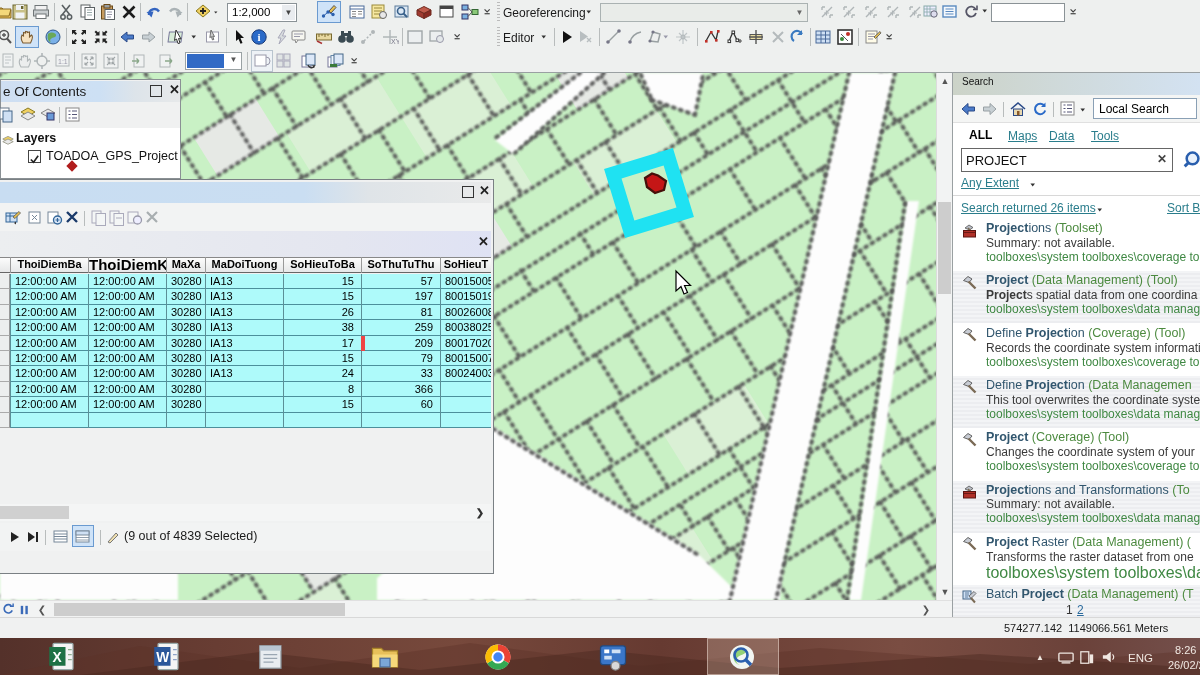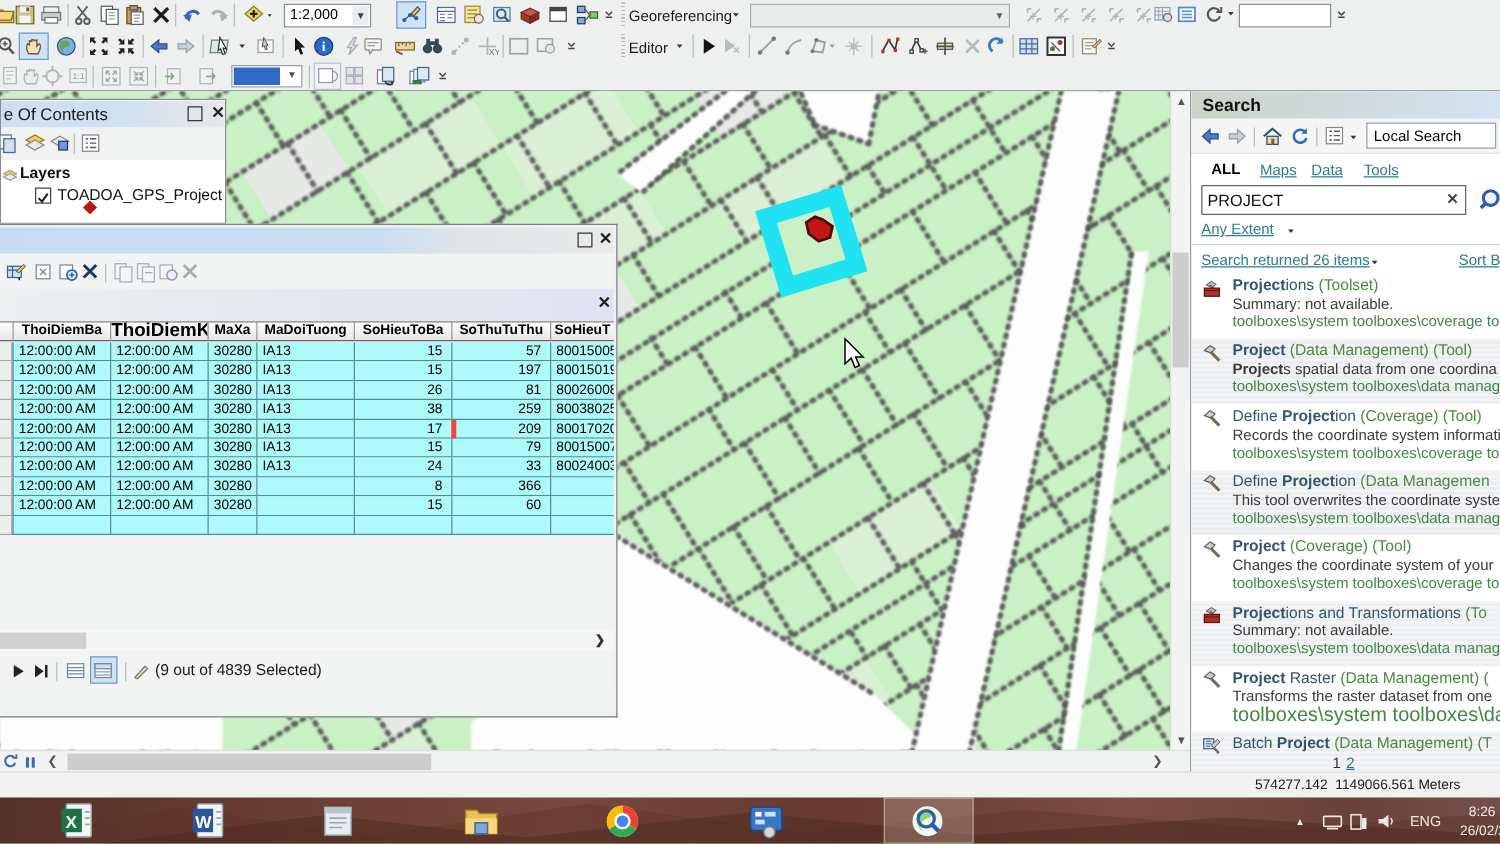--- a/index.html
+++ b/index.html
@@ -1986,21 +1986,21 @@
       </svg>
 <div style="position:absolute;left:100px;top:7px;width:1px;height:15px;background:#b8bcbc"></div>
 <svg style="position:absolute;left:105px;top:6px" width="16" height="16" viewBox="0 0 16 16">
         <path d="M3,13 L11,4 L13,6 L5,14 z M11,4 l2,2" fill="#f0e0b0" stroke="#777" stroke-width="1"></path>
       </svg>
 <div style="position:absolute;left:124px;top:6px;font-size:12.5px;color:#1a1a1a;font-weight:normal;white-space:nowrap;">(9 out of 4839 Selected)</div>
 </div>
 </div>
 <div class="ab" style="left:952px;top:73px;width:248px;height:544px;background:#fff;border-left:1px solid #9aa0a2;z-index:4;overflow:hidden">
 <div class="ab" style="left:0;top:0;width:248px;height:22px;background:linear-gradient(to right,#ccd3c8,#d3e2f2)">
-<div style="position:absolute;left:9px;top:3px;font-size:14px;color:#111;font-weight:bold;white-space:nowrap;">Search</div>
+<div style="position:absolute;left:9px;top:3px;font-size:10px;color:#111;font-weight:normal;white-space:nowrap;">Search</div>
 </div>
 <div class="ab" style="left:0;top:52px;width:248px;height:23px;background:#fff">
 <div style="position:absolute;left:16px;top:3px;font-size:12px;color:#000;font-weight:bold;white-space:nowrap;">ALL</div>
 <div style="position:absolute;left:55px;top:4px;font-size:12px;color:#2a7d8c;font-weight:normal;white-space:nowrap;"><u>Maps</u></div>
 <div style="position:absolute;left:96px;top:4px;font-size:12px;color:#2a7d8c;font-weight:normal;white-space:nowrap;"><u>Data</u></div>
 <div style="position:absolute;left:138px;top:4px;font-size:12px;color:#2a7d8c;font-weight:normal;white-space:nowrap;"><u>Tools</u></div>
 </div>
 <div class="ab" style="left:0;top:22px;width:248px;height:28px;background:#f4f5f4;border-bottom:1px solid #e0e0e0">
 <svg style="position:absolute;left:6px;top:5px" width="18" height="18" viewBox="0 0 18 18">
         <path d="M9,3.5 L3,9 L9,14.5 V11 H15.5 V7 H9 z" fill="#4a7ac8" stroke="#2a4a88"></path>

